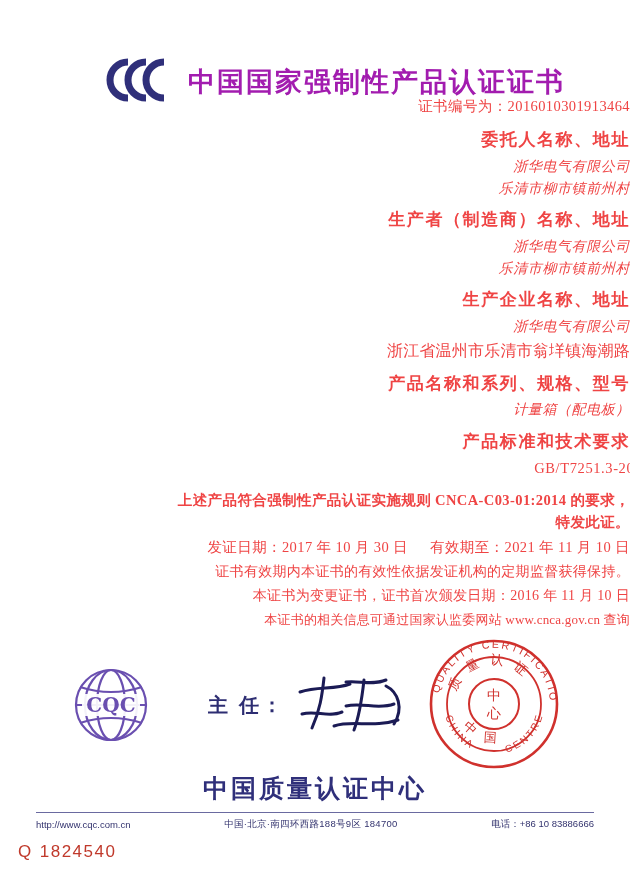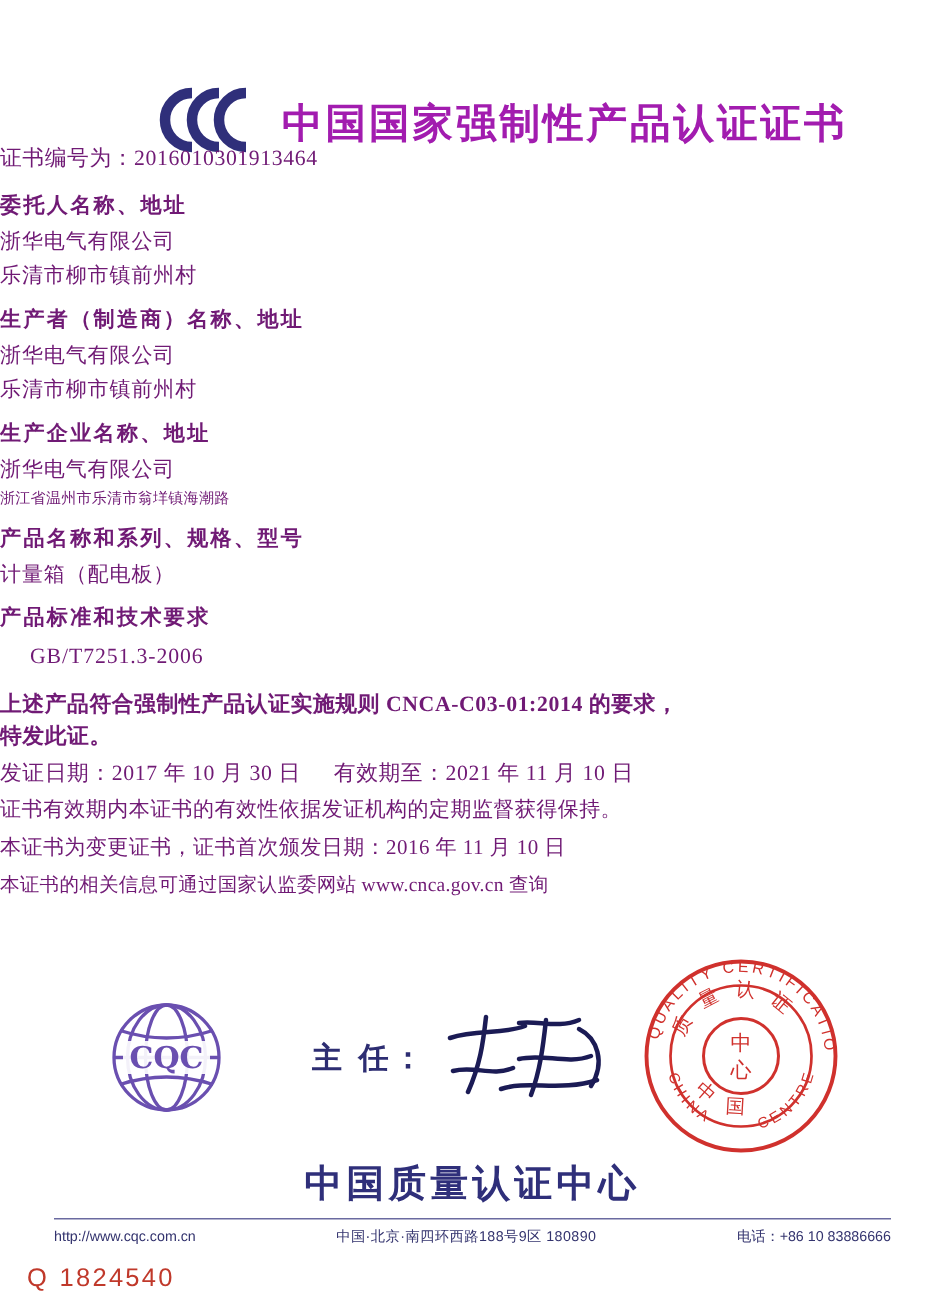--- a/index.html
+++ b/index.html
@@ -56,43 +56,44 @@
   
   .doc-body {
     position: absolute;
     left: 0;
     top: 96px;
     width: 630px;
     text-align: center;
   }
   .line {
     width: 100%;
-    text-align: left;
-    color: #701a75;
+    text-align: right;
+    color: #ef4444;
     line-height: 1.45;
   }
   .cert-no {
     font-size: 14.5px;
     margin-bottom: 11px;
     letter-spacing: 0.4px;
   }
   .label {
-    font-size: 14px;
+    font-size: 17px;
     font-weight: bold;
     letter-spacing: 1.6px;
     margin-top: 9px;
     margin-bottom: 4px;
   }
   .value {
     font-size: 14px;
     letter-spacing: 0.6px;
     margin-bottom: 2px;
+    font-style: italic;
   }
   .value-small {
-    font-size: 10px;
+    font-size: 16px;
     letter-spacing: 0.2px;
     margin-bottom: 2px;
   }
   .value-mono {
     font-size: 12px;
     letter-spacing: 0px;
     margin-bottom: 2px;
     font-family: "Liberation Serif", serif;
   }
   .std-value {
@@ -338,21 +339,21 @@
       </svg>
     </div>
   </div>
 
   <div class="footer-title">中国质量认证中心</div>
 
   <div class="footer-rule"></div>
 
   <div class="footer-bar">
     <span>http://www.cqc.com.cn</span>
-    <span class="mid">中国·北京·南四环西路188号9区  180890</span>
+    <span class="mid">中国·北京·南四环西路188号9区  184700</span>
     <span>电话：+86 10 83886666</span>
   </div>
 
   <div class="serial">
     <span class="q">Q</span><span>1824540</span>
   </div>
 
 </div>
 
 </body></html>

